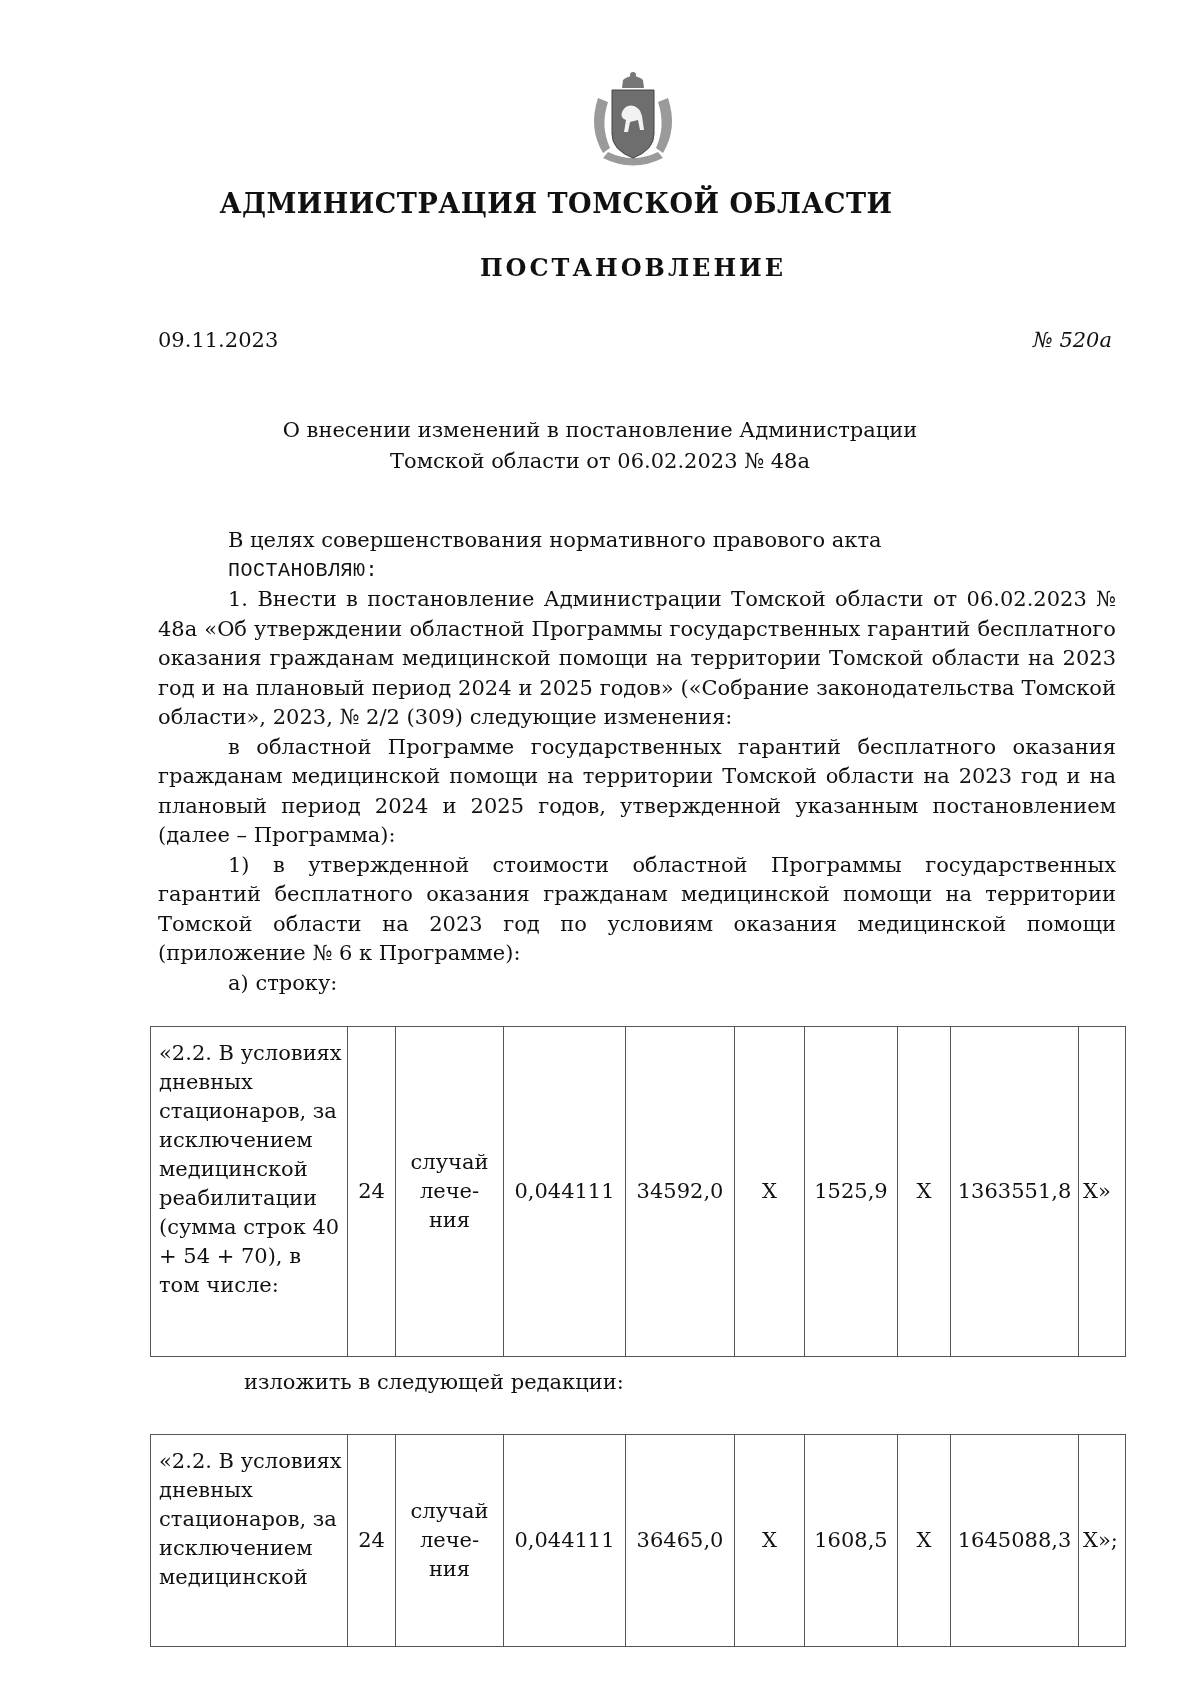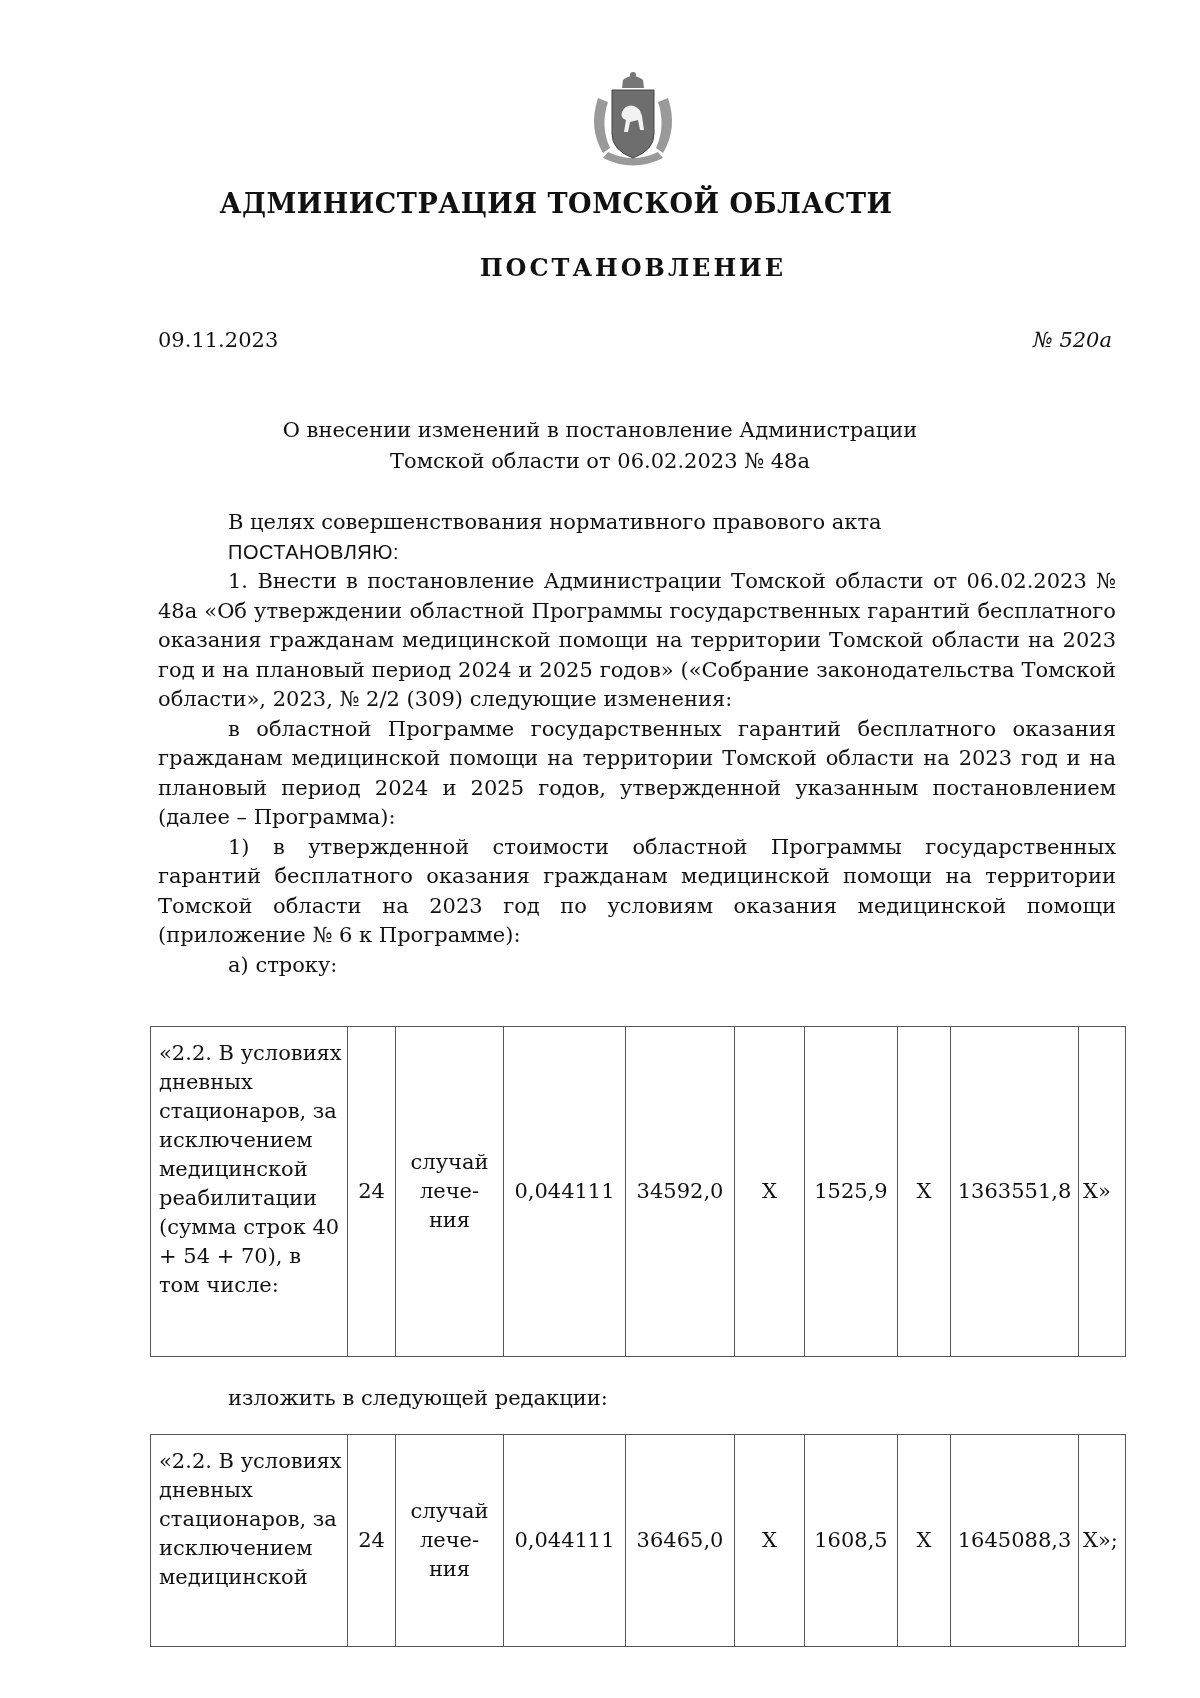--- a/index.html
+++ b/index.html
@@ -8,32 +8,32 @@
   .page { position: absolute; left: 0; top: 0; width: 1200px; height: 1698px; }
   .emblem { position: absolute; left: 578px; top: 68px; width: 110px; height: 110px; }
   .org-title { position: absolute; left: 0; width: 1088px; top: 188px; text-align: center;
                font-family: "DejaVu Serif", serif; font-weight: bold; font-size: 27px; letter-spacing: 0.5px; margin-left: 12px; }
   .doc-type { position: absolute; left: 0; width: 1200px; top: 253px; text-align: center;
               font-weight: bold; font-size: 24px; letter-spacing: 3px; padding-left: 33px; }
   .date { position: absolute; left: 158px; top: 328px; font-size: 21px; }
   .number { position: absolute; right: 88px; top: 328px; font-size: 21px; font-style: italic; }
   .subject { position: absolute; left: 0; width: 1200px; top: 415px; text-align: center;
              font-size: 21px; line-height: 31px; }
-  .body { position: absolute; left: 158px; width: 958px; top: 508px; font-size: 21px; line-height: 29.5px; }
+  .body { position: absolute; left: 158px; width: 958px; top: 526px; font-size: 21px; line-height: 29.5px; }
   .body p { margin: 0; text-align: justify; text-align-last: left; }
   .body .ind { text-indent: 70px; }
-  .body .postanov { padding-left: 70px; font-family: Liberation Sans, sans-serif; font-size: 20px; letter-spacing: 0.5px; }
+  .body .postanov { padding-left: 70px; font-family: Liberation Mono, monospace; font-size: 20px; letter-spacing: 0.5px; }
   table.row-table { position: absolute; left: 150px; width: 975px; border-collapse: collapse;
                     font-size: 21px; line-height: 29px; table-layout: fixed; }
   table.row-table td { border: 1.5px solid #555; padding: 12px 4px; vertical-align: middle; text-align: center; }
   table.row-table td.name { text-align: left; vertical-align: top; padding-left: 8px; }
   table.row-table td.last { text-align: left; padding-left: 4px; }
   .t1 { top: 1026px; }
   .t2 { top: 1434px; }
-  .between { position: absolute; left: 228px; top: 1370px; font-size: 21px; margin-top: 16px; }
+  .between { position: absolute; left: 244px; top: 1370px; font-size: 21px; }
 </style>
 </head>
 <body>
 
 <div class="page">
 
   <svg class="emblem" viewBox="0 0 110 110">
     <g fill="#9a9a9a">
       <path d="M20 30 Q10 60 25 85 L32 80 Q22 58 30 34 Z"></path>
       <path d="M90 30 Q100 60 85 85 L78 80 Q88 58 80 34 Z"></path>

